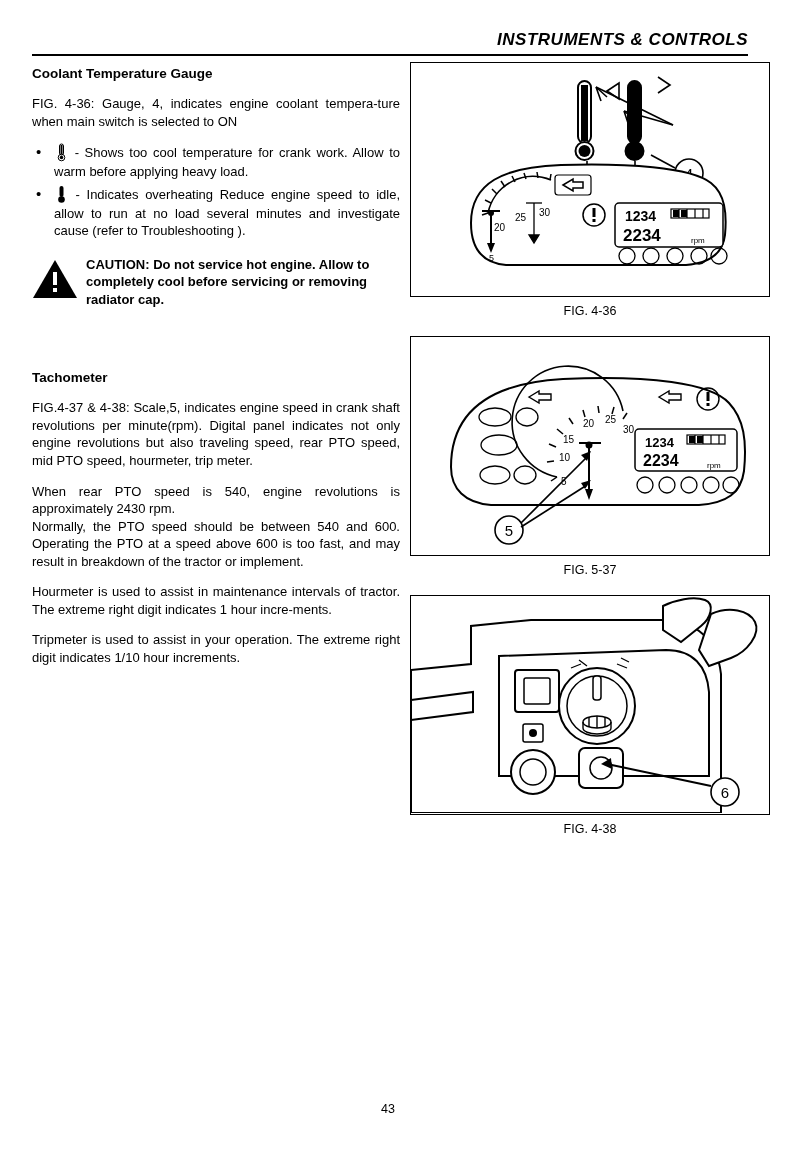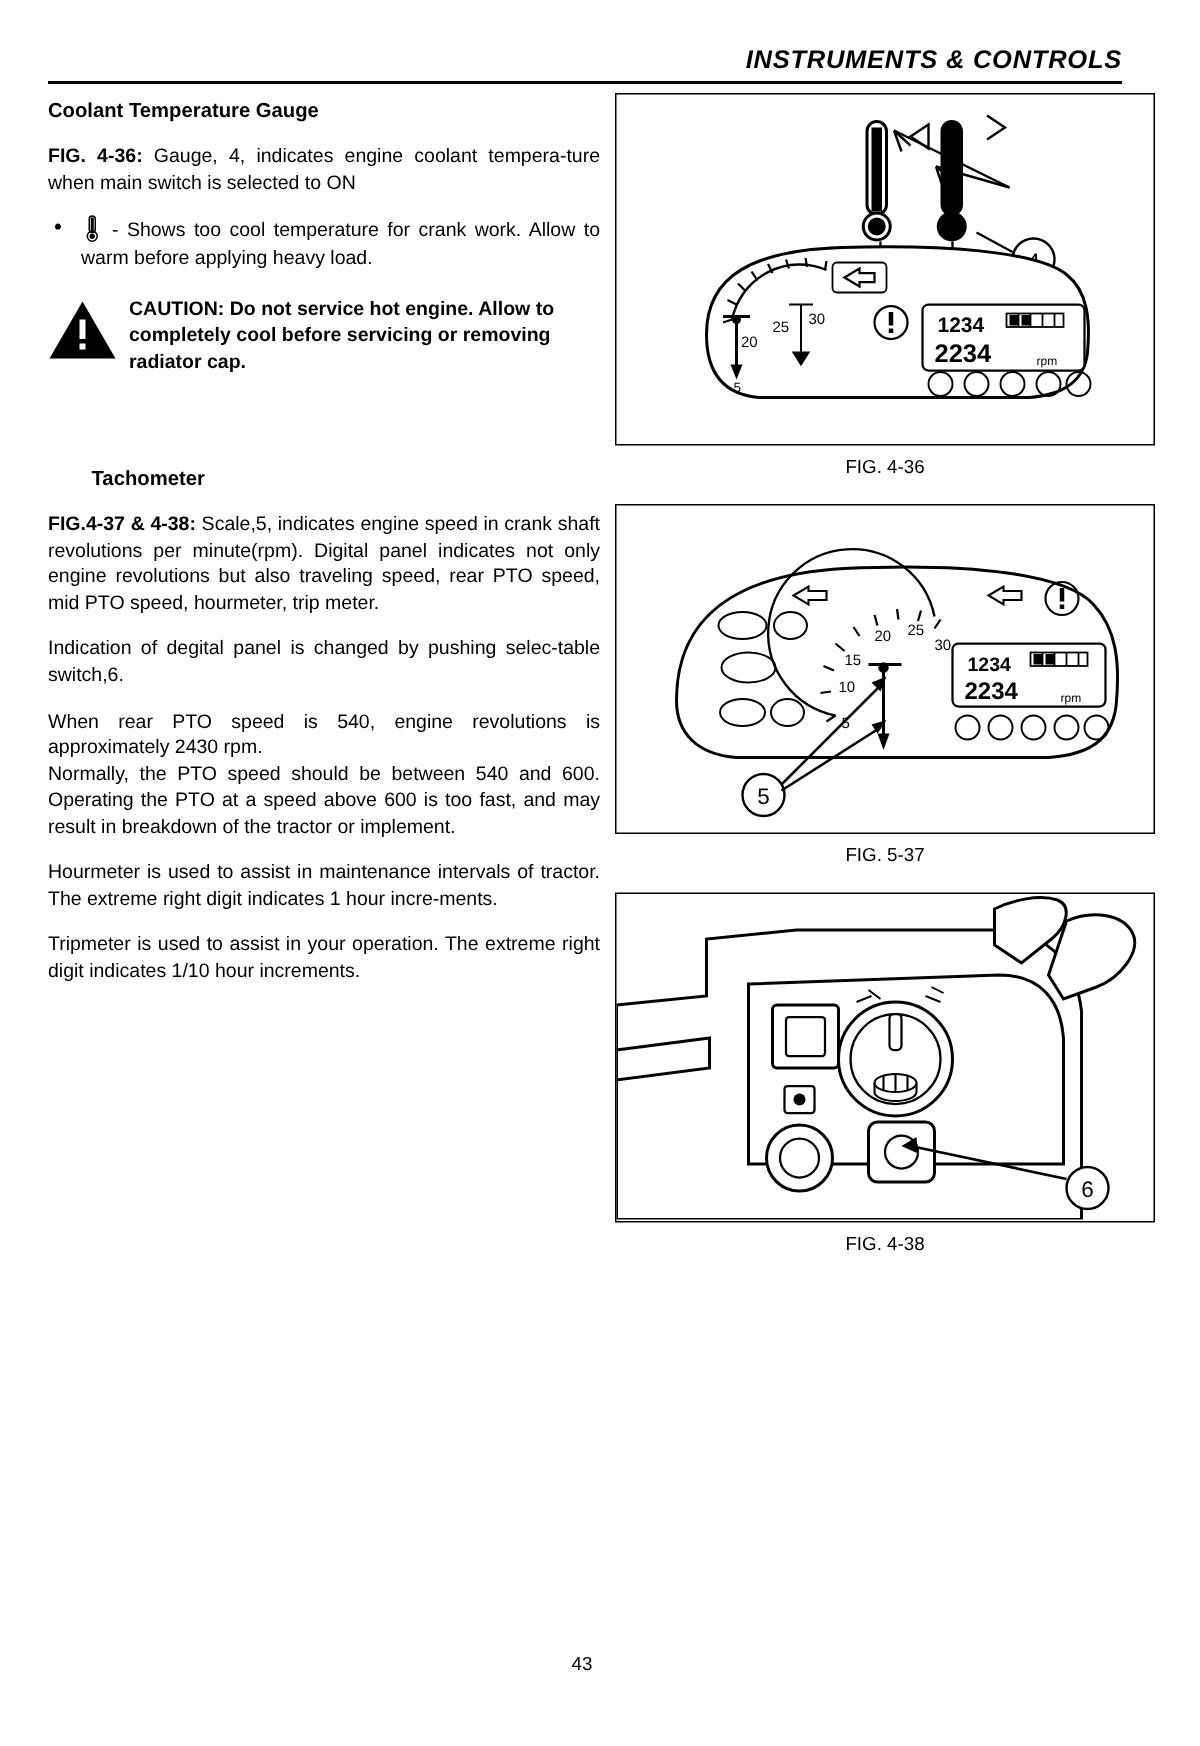--- a/index.html
+++ b/index.html
@@ -56,21 +56,21 @@
     font-size: 13.5px;
     font-weight: bold;
     margin: 0 0 14px 0;
   }
   p.body {
     font-size: 13px;
     line-height: 1.35;
     text-align: justify;
     margin: 0 0 13px 0;
   }
-  .lead { font-weight: bold; }
+  .lead { font-weight: normal; }
 
   ul.bullets {
     list-style: none;
     margin: 0 0 10px 0;
     padding: 0;
   }
   ul.bullets li {
     position: relative;
     padding-left: 22px;
     font-size: 13px;
@@ -158,39 +158,46 @@
       <li>
         <span class="inline-icon">
           <svg width="11" height="20" viewBox="0 0 11 20">
             <rect x="3.5" y="1" width="4" height="11" rx="2" fill="none" stroke="#000" stroke-width="1"></rect>
             <rect x="4.5" y="2" width="2" height="9" fill="#000"></rect>
             <circle cx="5.5" cy="14.5" r="3.3" fill="none" stroke="#000" stroke-width="1"></circle>
             <circle cx="5.5" cy="14.5" r="1.8" fill="#000"></circle>
           </svg>
         </span><span> - Shows too cool temperature for crank work. Allow to warm before applying heavy load.</span>
       </li>
+      <li>
+        <span class="inline-icon">
+          <svg width="11" height="20" viewBox="0 0 11 20">
+            <rect x="3.5" y="1" width="4" height="11" rx="2" fill="#000"></rect>
+            <circle cx="5.5" cy="14.5" r="3.3" fill="#000"></circle>
+          </svg>
+        </span><span> - Indicates overheating Reduce engine speed to idle, allow to run at no load several minutes and investigate cause (refer to  Troubleshooting ).</span>
+      </li>
     </ul>
 
     <div class="caution">
       <div class="warn">
         <svg width="46" height="42" viewBox="0 0 46 42">
           <polygon points="23,2 45,40 1,40" fill="#000"></polygon>
           <rect x="21" y="14" width="4" height="13" fill="#fff"></rect>
           <rect x="21" y="30" width="4" height="4" fill="#fff"></rect>
         </svg>
       </div>
       <div class="ctext">CAUTION: Do not service hot engine. Allow to completely cool before servicing or removing radiator cap.</div>
     </div>
 
-    <h2 class="section" style="margin-top:62px;margin-left:29px;">Tachometer</h2>
+    <h2 class="section" style="margin-top:62px;">Tachometer</h2>
 
     <p class="body">
       <span class="lead">FIG.4-37 &amp; 4-38:</span><span> Scale,5, indicates engine speed in crank shaft revolutions per minute(rpm). Digital panel indicates not only engine revolutions but also traveling speed, rear PTO speed, mid PTO speed, hourmeter, trip meter.</span>
     </p>
-    <p class="body">Indication of degital panel is changed by pushing selec-table switch,6.</p>
     <p class="body" style="white-space:pre-line;">When rear PTO speed is 540, engine revolutions is approximately 2430 rpm.
 Normally, the PTO speed should be between 540 and 600. Operating the PTO at a speed above 600 is too fast, and may result in breakdown of the tractor or implement.</p>
     <p class="body">Hourmeter is used to assist in maintenance intervals of tractor. The extreme right digit indicates 1 hour incre-ments.</p>
     <p class="body">Tripmeter is used to assist in your operation. The extreme right digit indicates 1/10 hour increments.</p>
   </div>
 
   <div class="right-col">
 
     <div class="figbox" style="height:235px;">
       <svg width="356" height="232" viewBox="0 0 356 232">

